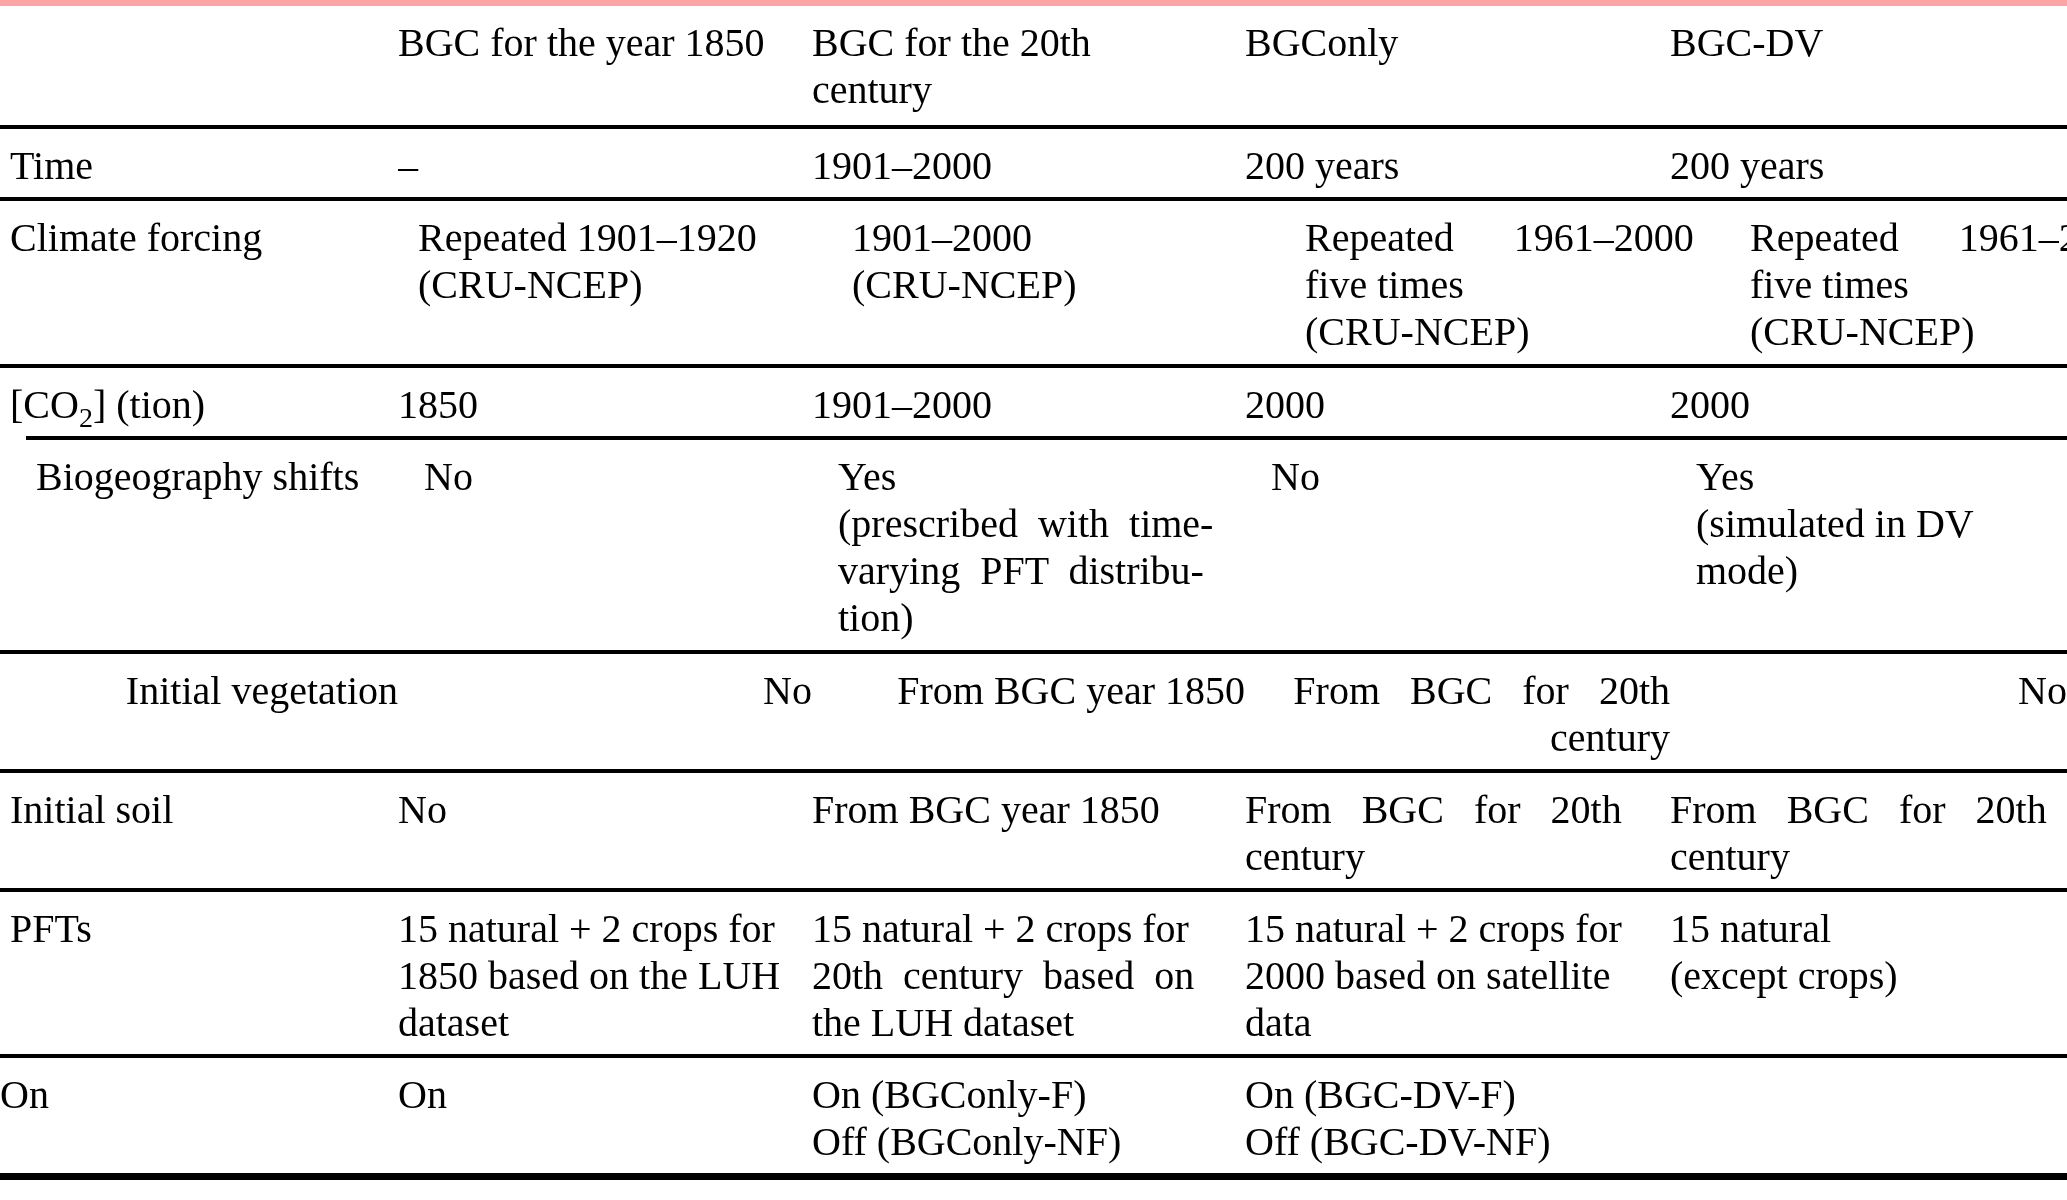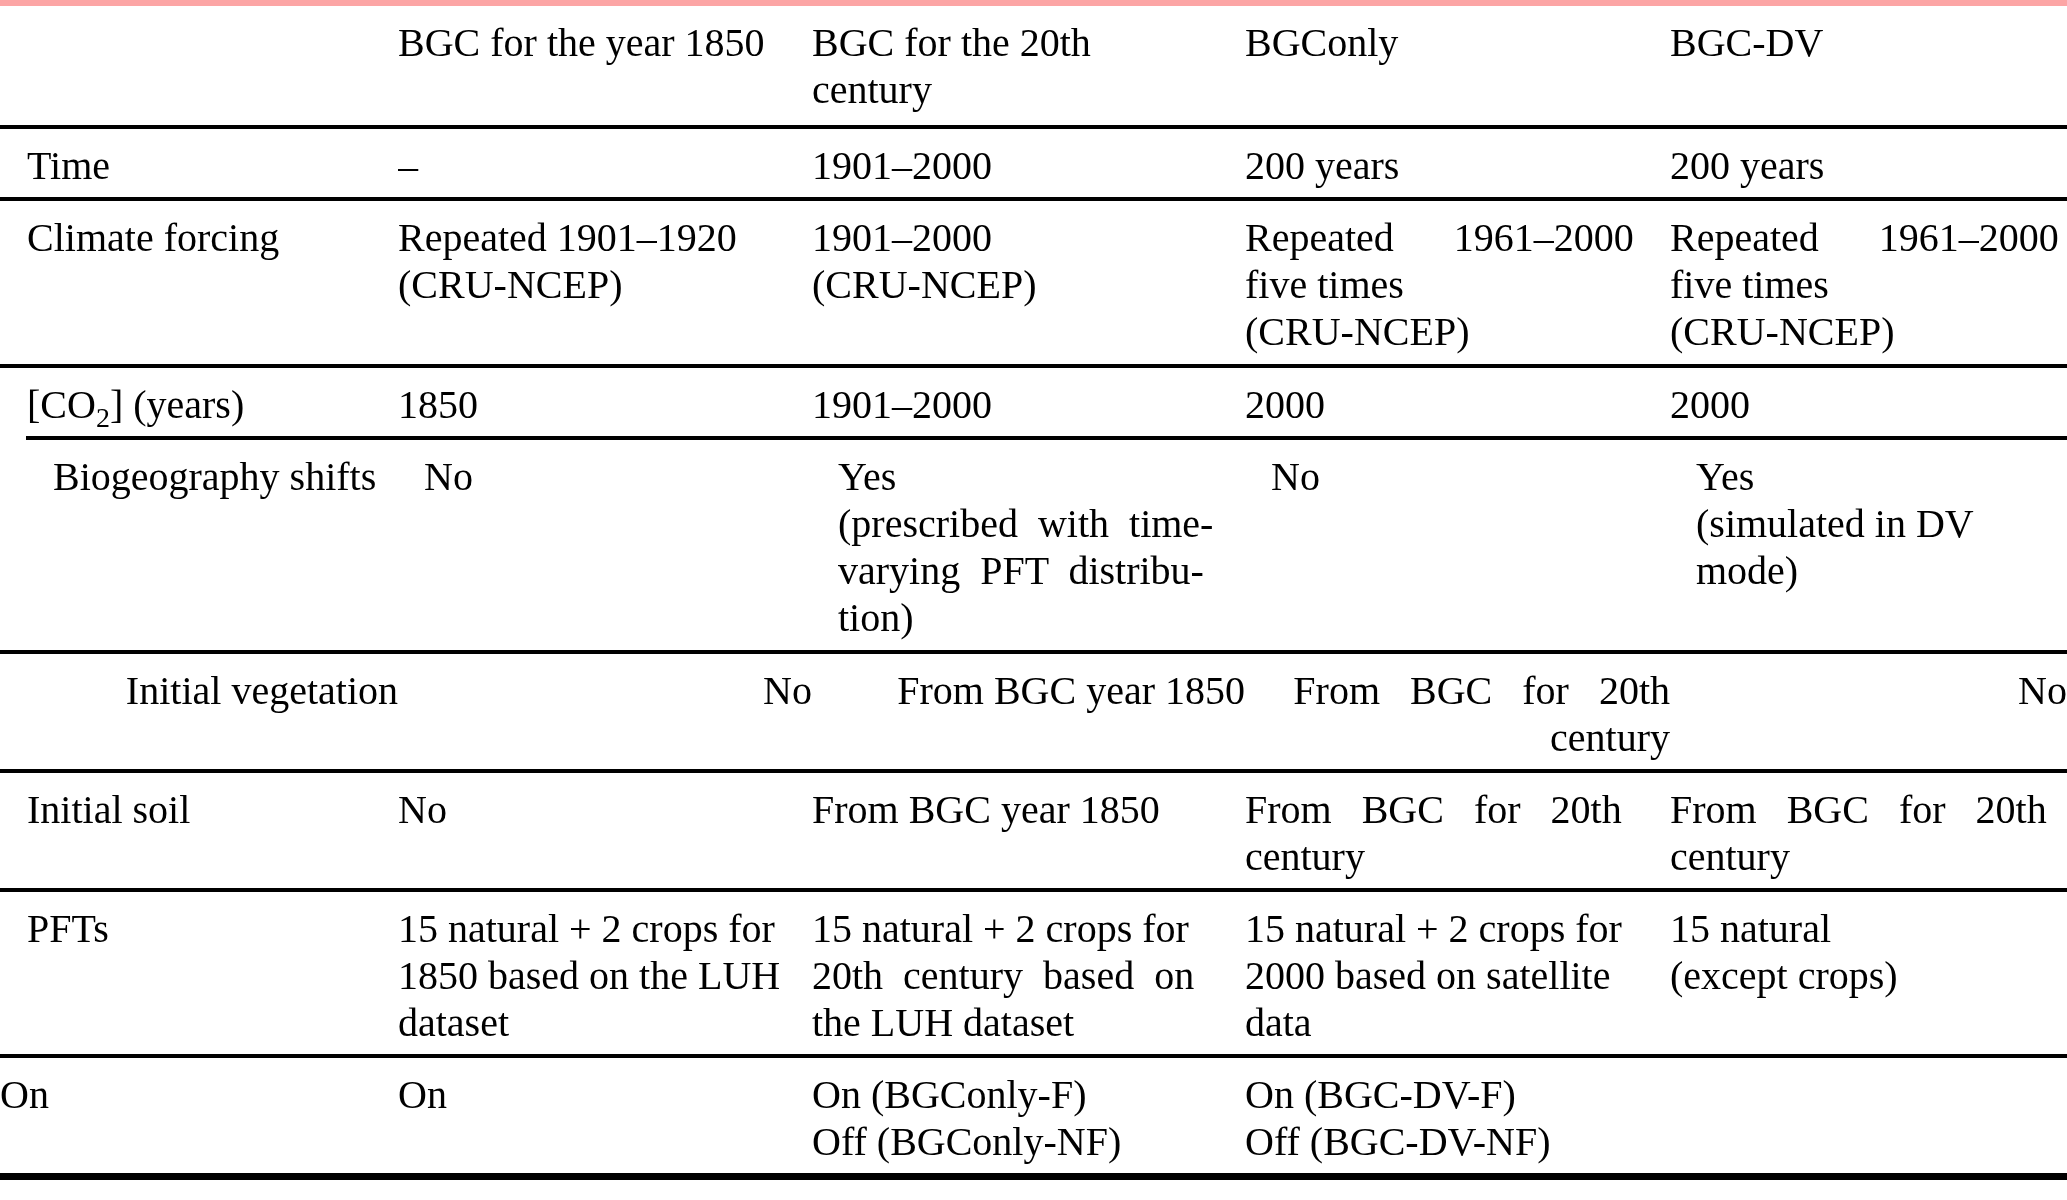--- a/index.html
+++ b/index.html
@@ -33,26 +33,26 @@
     border-top: 4px solid #000000;
   }
   .cell {
     white-space: pre;           
     padding-top: 13px;
     padding-bottom: 8px;
     box-sizing: border-box;
     overflow: hidden;
   }
   .label-cell {
-    padding-left: 27px;
+    padding-left: 10px;
   }
   
   .r-header { min-height: 119px; }
   .r-time   { min-height: 70px;  }
-  .r-climate{ min-height: 167px; }
+  .r-climate{ min-height: 167px; gap: 20px; }
   .r-co2    { min-height: 70px;  }
   .r-biogeo { min-height: 214px; margin-left: 26px; }
   .r-initveg{ min-height: 118px; text-align: right; }
   .r-initsoil{ min-height: 118px; }
   .r-pfts   { min-height: 165px; }
   .r-fire   { min-height: 117px; }
 
   sub.co2-sub {
     font-size: 28px;
     line-height: 0;
@@ -90,21 +90,21 @@
 (CRU-NCEP)</div>
       <div class="cell">Repeated      1961–2000
 five times
 (CRU-NCEP)</div>
       <div class="cell">Repeated      1961–2000
 five times
 (CRU-NCEP)</div>
     </div>
 
     <div class="row r-co2">
-      <div class="cell label-cell"><span>[CO</span><sub class="co2-sub">2</sub><span>] (years)</span></div>
+      <div class="cell label-cell"><span>[CO</span><sub class="co2-sub">2</sub><span>] (tion)</span></div>
       <div class="cell">1850</div>
       <div class="cell">1901–2000</div>
       <div class="cell">2000</div>
       <div class="cell">2000</div>
     </div>
 
     <div class="row r-biogeo">
       <div class="cell label-cell">Biogeography shifts</div>
       <div class="cell">No</div>
       <div class="cell">Yes

